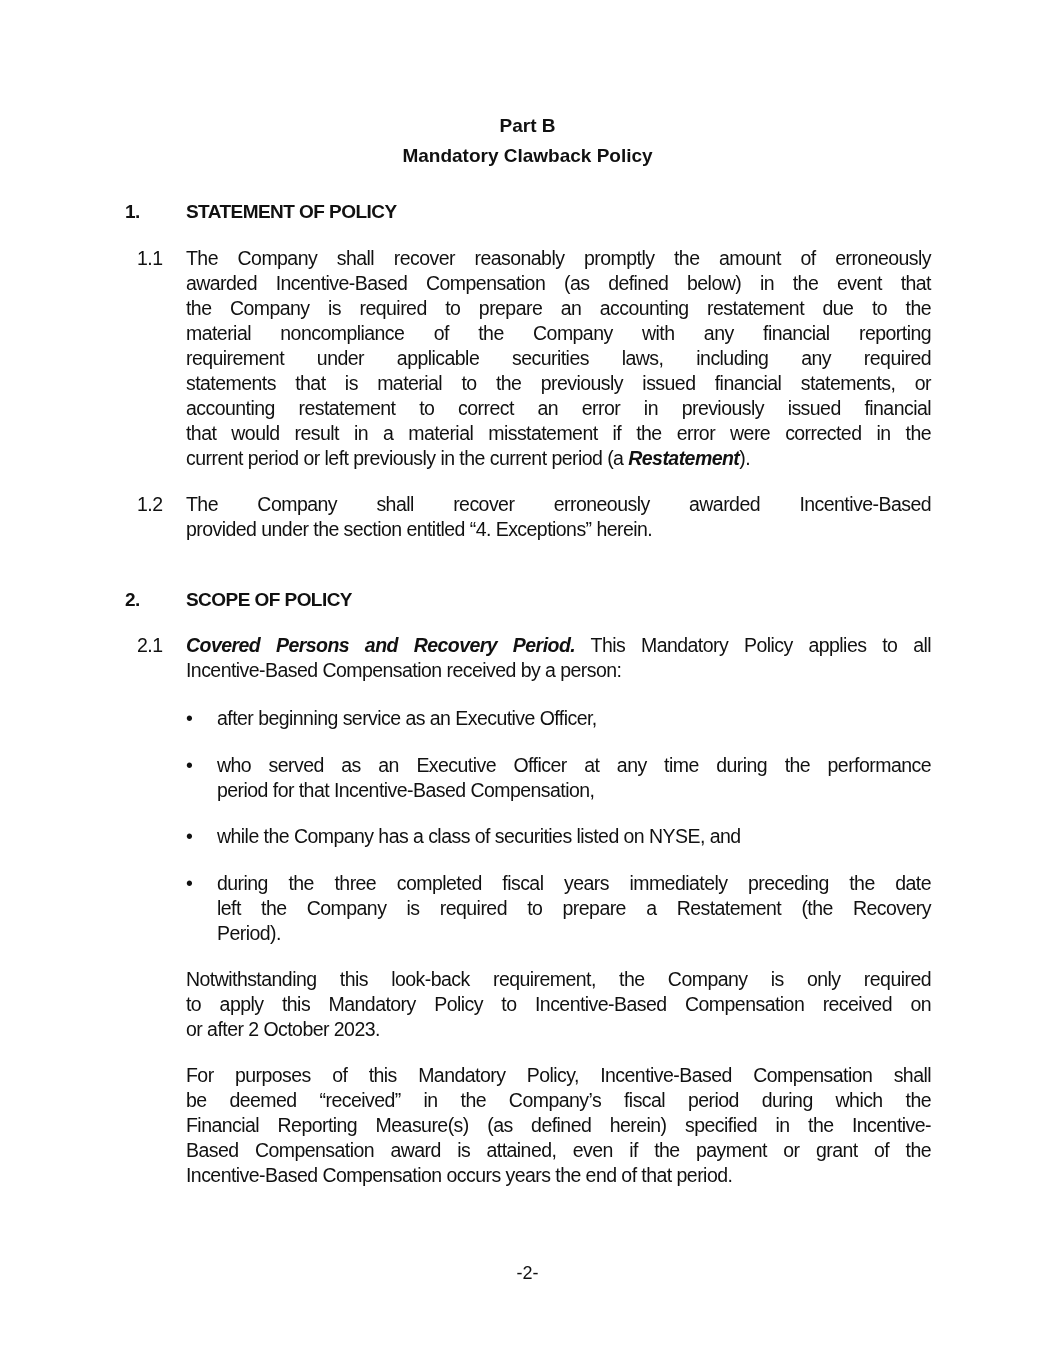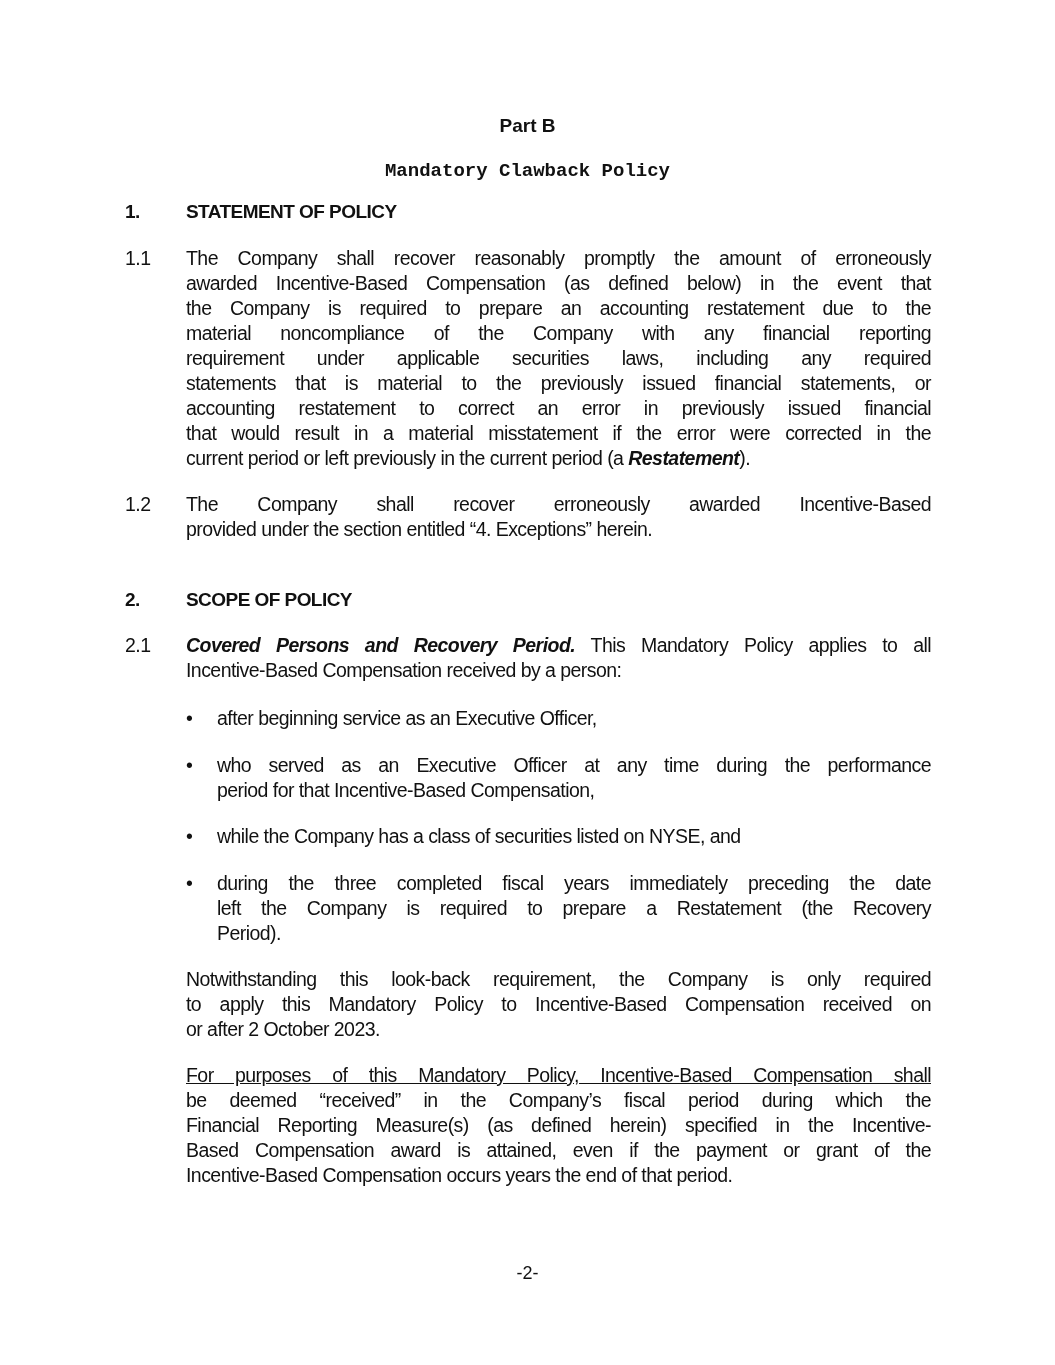--- a/index.html
+++ b/index.html
@@ -4,39 +4,39 @@
 <style>
   html, body { margin: 0; padding: 0; background: #ffffff; }
   body { width: 1055px; height: 1365px; position: relative; overflow: hidden;
          font-family: "Liberation Sans", sans-serif; color: #111111; }
   .page { position: absolute; left: 0; top: 0; width: 1055px; height: 1365px; }
   .center { position: absolute; left: 0; width: 1055px; text-align: center; font-weight: bold; font-size: 19px; }
   .heading { position: absolute; left: 125px; font-weight: bold; font-size: 19px; }
   .heading .num { position: absolute; left: 0; }
   .heading .txt { position: absolute; left: 61px; white-space: nowrap; }
   .para { position: absolute; left: 125px; width: 806px; font-size: 19.5px; line-height: 25px; }
-  .para .num { position: absolute; left: 0; top: 0; }
+  .para .num { position: absolute; left: 12px; top: 0; }
   .para .body { position: absolute; left: 61px; width: 745px; }
   .jline { display: block; height: 25px; text-align: justify; text-align-last: justify; }
   .jline.last { text-align-last: left; }
   .bullet { position: absolute; left: 186px; width: 745px; font-size: 19.5px; line-height: 25px; }
   .bullet .dot { position: absolute; left: 0; top: 0; }
   .bullet .btext { position: absolute; left: 31px; width: 714px; }
   .free { position: absolute; left: 186px; width: 745px; font-size: 19.5px; line-height: 25px; }
   .pageno { position: absolute; left: 0; width: 1055px; text-align: center; top: 1263px; font-size: 18px; }
   i b, b i { font-style: italic; font-weight: bold; }
   .cond { letter-spacing: -0.55px; word-spacing: 0px; }
 </style>
 </head>
 <body>
 
 <div class="page">
 
   <div class="center" style="top:115px;">Part B</div>
-  <div class="center" style="top:160px;font-family:Liberation Mono, monospace;">Mandatory Clawback Policy</div>
+  <div class="center" style="top:145px;">Mandatory Clawback Policy</div>
 
   <div class="heading cond" style="top:201px;">
     <span class="num">1.</span>
     <span class="txt">STATEMENT OF POLICY</span>
   </div>
 
   <div class="para cond" style="top:246px;">
     <span class="num">1.1</span>
     <div class="body">
       <span class="jline" style="white-space: nowrap; display: block;"><span style="white-space: nowrap; word-spacing: 0px;">The Company shall recover reasonably promptly the amount of erroneously</span></span>
@@ -103,21 +103,21 @@
     </div>
   </div>
 
   <div class="free cond" style="top:967px;">
     <span class="jline" style="white-space: nowrap; display: block;"><span style="white-space: nowrap; word-spacing: 0px;">Notwithstanding this look-back requirement, the Company is only required</span></span>
     <span class="jline" style="white-space: nowrap; display: block;"><span style="white-space: nowrap; word-spacing: 0px;">to apply this Mandatory Policy to Incentive-Based Compensation received on</span></span>
     <span class="jline last" style="white-space: nowrap; display: block;"><span style="white-space: nowrap;">or after 2 October 2023.</span></span>
   </div>
 
   <div class="free cond" style="top:1063px;">
-    <span class="jline" style="white-space: nowrap; display: block;"><span style="white-space: nowrap; word-spacing: 0px; text-decoration: underline;">For purposes of this Mandatory Policy, Incentive-Based Compensation shall</span></span>
+    <span class="jline" style="white-space: nowrap; display: block;"><span style="white-space: nowrap; word-spacing: 0px;">For purposes of this Mandatory Policy, Incentive-Based Compensation shall</span></span>
     <span class="jline" style="white-space: nowrap; display: block;"><span style="white-space: nowrap; word-spacing: 0px;">be deemed “received” in the Company’s fiscal period during which the</span></span>
     <span class="jline" style="white-space: nowrap; display: block;"><span style="white-space: nowrap; word-spacing: 0px;">Financial Reporting Measure(s) (as defined herein) specified in the Incentive-</span></span>
     <span class="jline" style="white-space: nowrap; display: block;"><span style="white-space: nowrap; word-spacing: 0px;">Based Compensation award is attained, even if the payment or grant of the</span></span>
     <span class="jline last" style="white-space: nowrap; display: block;"><span style="white-space: nowrap;">Incentive-Based Compensation occurs years the end of that period.</span></span>
   </div>
 
   <div class="pageno">-2-</div>
 </div>
 
 </body></html>

